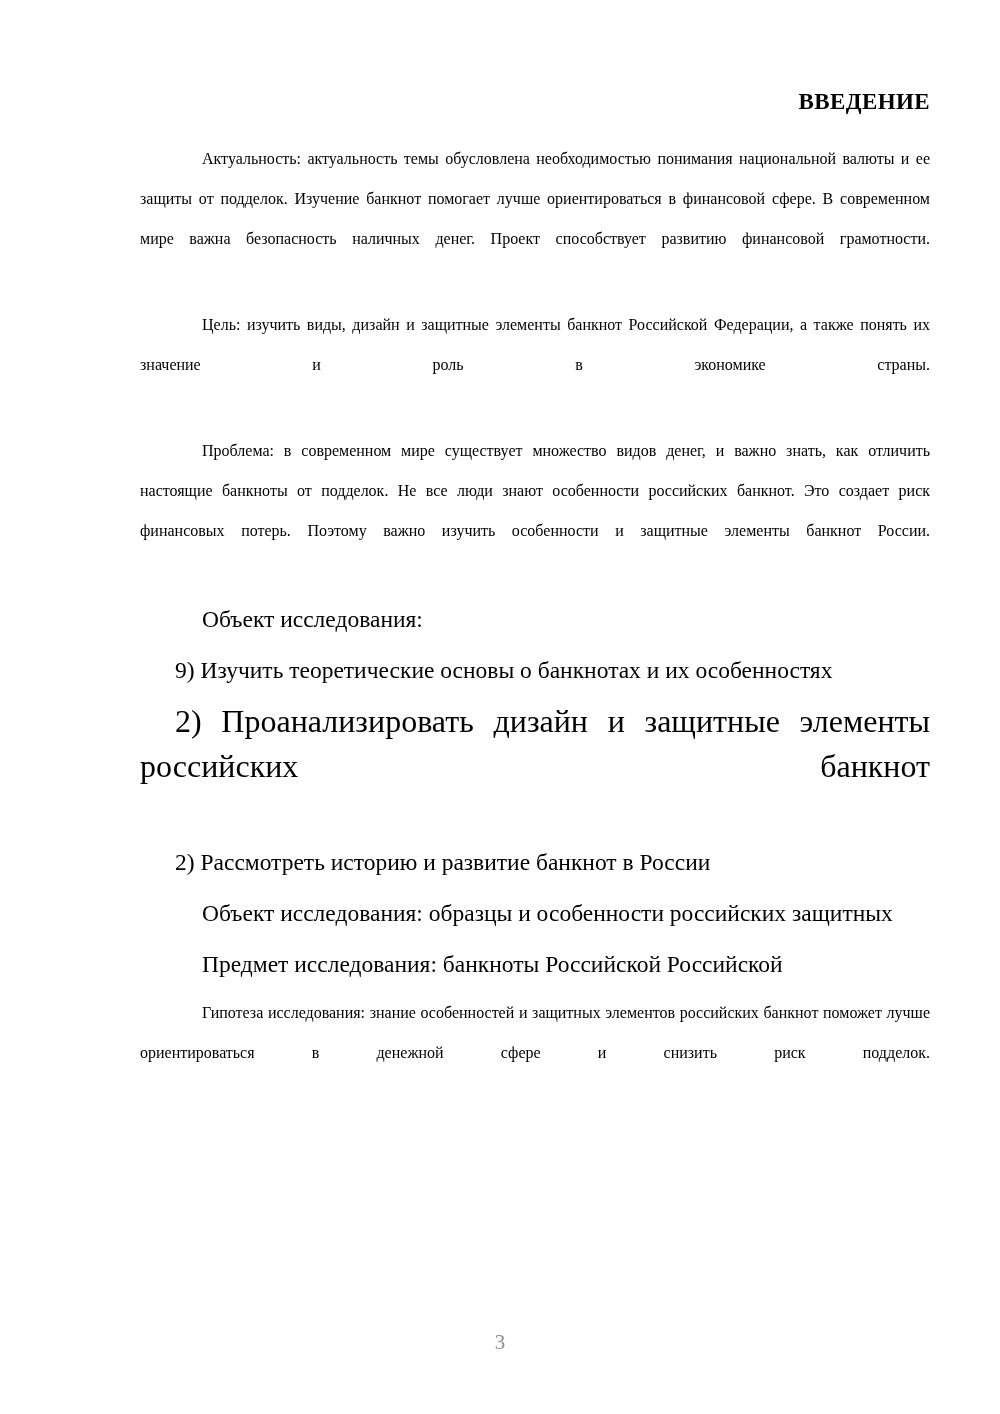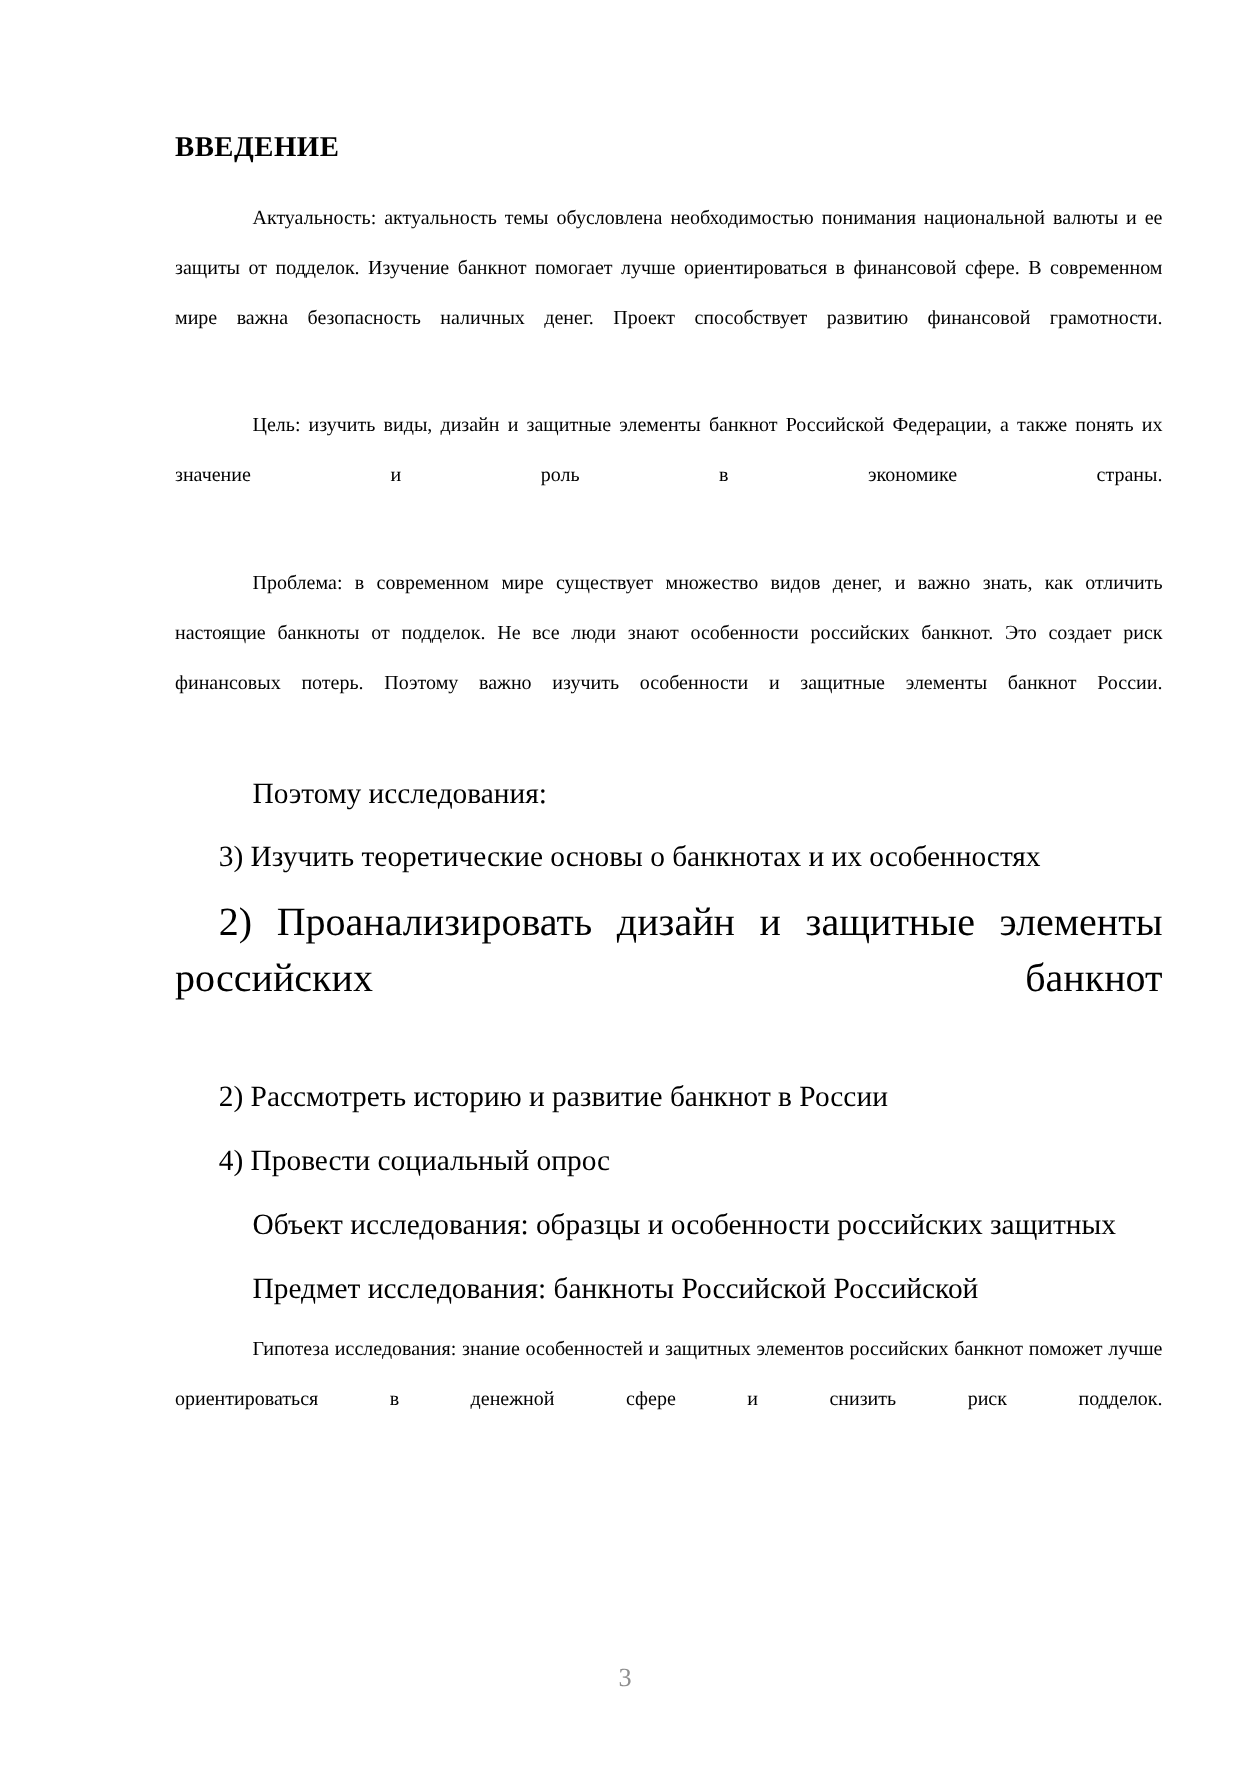--- a/index.html
+++ b/index.html
@@ -25,24 +25,24 @@
   .content {
     position: absolute;
     left: 140px;
     top: 88px;
     width: 790px;
   }
 
   .doc-title {
     font-size: 23px;
     font-weight: bold;
-    text-align: left;
+    text-align: right;
     letter-spacing: 0.4px;
     line-height: 1.25;
-    margin: 16px 0 22px 0;
+    margin: 0 0 22px 0;
   }
 
   
   .para {
     font-size: 16px;
     line-height: 40px;
     text-align: justify;
     text-justify: inter-word;
     text-indent: 62px;
     margin: 0 0 6px 0;
@@ -109,29 +109,28 @@
   <div class="content">
 
     <h1 class="doc-title">ВВЕДЕНИЕ</h1>
 
     <p class="para">Актуальность: актуальность темы обусловлена необходимостью понимания национальной валюты и ее защиты от подделок. Изучение банкнот помогает лучше ориентироваться в финансовой сфере. В современном мире важна безопасность наличных денег. Проект способствует развитию финансовой грамотности.</p>
 
     <p class="para">Цель: изучить виды, дизайн и защитные элементы банкнот Российской Федерации, а также понять их значение и роль в экономике страны.</p>
 
     <p class="para">Проблема: в современном мире существует множество видов денег, и важно знать, как отличить настоящие банкноты от подделок. Не все люди знают особенности российских банкнот. Это создает риск финансовых потерь. Поэтому важно изучить особенности и защитные элементы банкнот России.</p>
 
-    <p class="para-single">Поэтому исследования:</p>
+    <p class="para-single">Объект исследования:</p>
 
-    <p class="list-item-single">3) Изучить теоретические основы о банкнотах и их особенностях</p>
+    <p class="list-item-single">9) Изучить теоретические основы о банкнотах и их особенностях</p>
 
     <p class="list-item">2) Проанализировать дизайн и защитные элементы российских банкнот</p>
 
     <p class="list-item-single">2) Рассмотреть историю и развитие банкнот в России</p>
 
-    <p class="list-item-single">4) Провести социальный опрос</p>
 
 
     <p class="para-single">Объект исследования: образцы и особенности российских защитных</p>
 
     <p class="para-single">Предмет исследования: банкноты Российской Российской</p>
 
     <p class="para">Гипотеза исследования: знание особенностей и защитных элементов российских банкнот поможет лучше ориентироваться в денежной сфере и снизить риск подделок.</p>
 
   </div>
 

